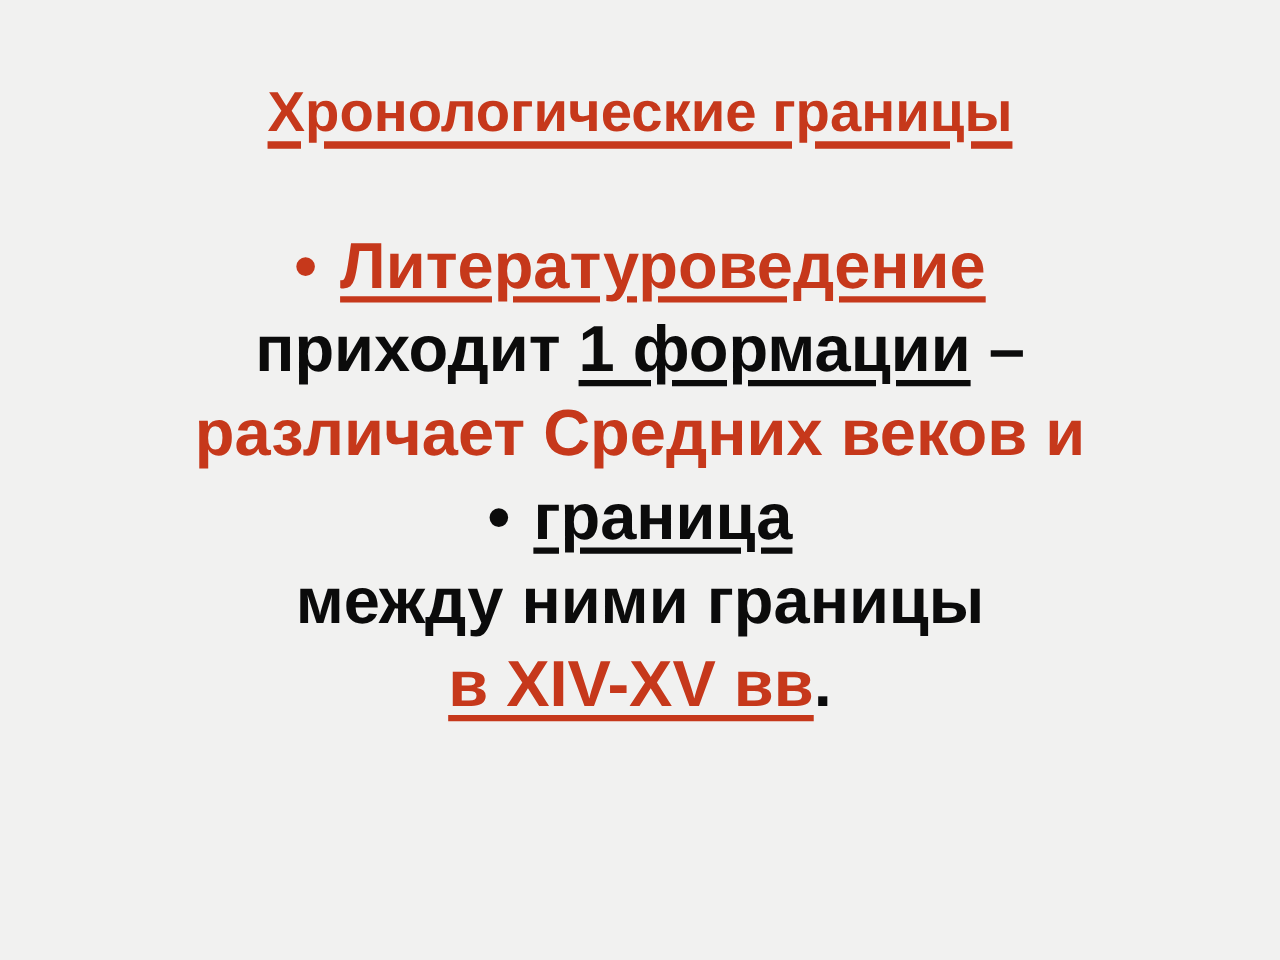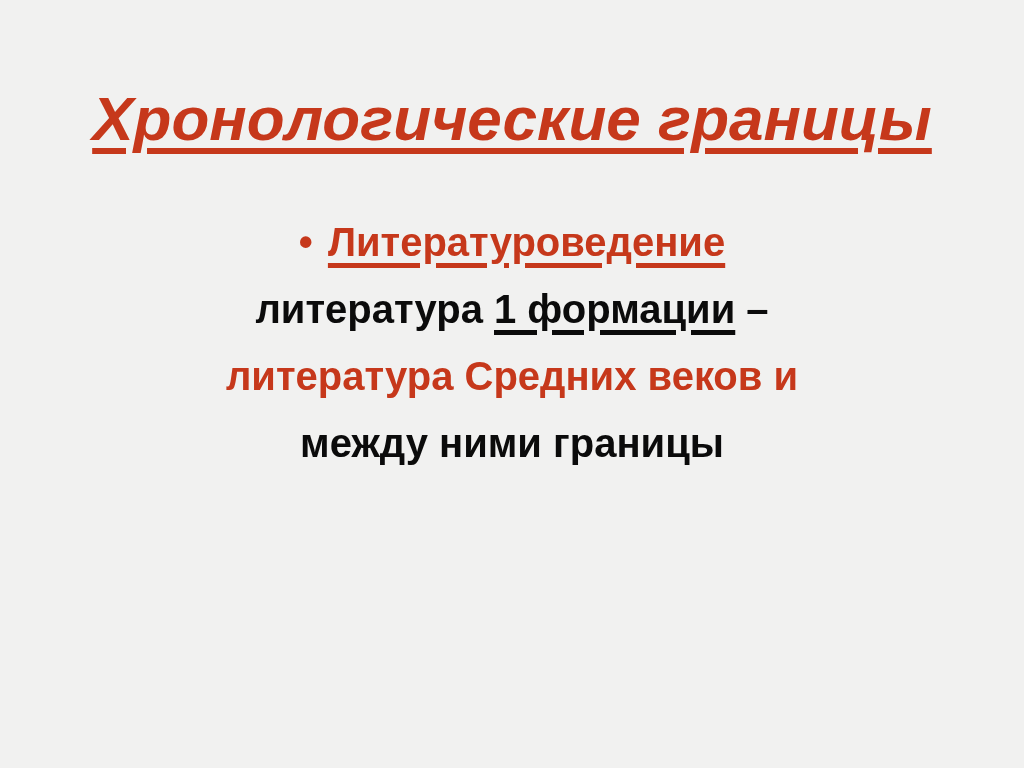--- a/index.html
+++ b/index.html
@@ -16,37 +16,36 @@
     overflow: hidden;
   }
   .slide {
     position: relative;
     width: 1024px;
     height: 768px;
     background: var(--bg);
     text-align: center;
   }
   .title {
-    margin-top: 84px;
-    font-size: 62px;
+    margin-top: 55px;
+    font-size: 45px;
     line-height: 70px;
     letter-spacing: 0px;
     color: var(--red);
     white-space: nowrap;
-    font-style: italic;
   }
   .title .u-title {
     text-decoration: underline;
     text-decoration-thickness: 6px;
     text-underline-offset: 8px;
     text-decoration-color: var(--red);
   }
   .body {
     margin-top: 55px;
-    font-size: 40px;
+    font-size: 52px;
     line-height: 67px;
   }
   .line { white-space: nowrap; }
   .seg-red { color: var(--red); }
   .seg-black { color: var(--black); }
   .u {
     text-decoration: underline;
     text-decoration-thickness: 5px;
     text-underline-offset: 7px;
   }
@@ -56,23 +55,25 @@
 <body>
 
 <div class="slide">
 
   <h1 class="title"><span class="u-title">Хронологические границы</span></h1>
 
   <div class="body">
 
     <div class="line"><span class="seg-red bullet">• </span><span class="seg-red u">Литературоведение</span></div>
 
-    <div class="line"><span class="seg-black">литература </span><span class="seg-black u">1 формации</span><span class="seg-black"> –</span></div>
+    <div class="line"><span class="seg-black">приходит </span><span class="seg-black u">1 формации</span><span class="seg-black"> –</span></div>
 
-    <div class="line"><span class="seg-red">литература Средних веков и</span></div>
+    <div class="line"><span class="seg-red">различает Средних веков и</span></div>
 
 
+    <div class="line"><span class="seg-black bullet">• </span><span class="seg-black u">граница</span></div>
 
     <div class="line"><span class="seg-black">между ними границы</span></div>
 
+    <div class="line"><span class="seg-red u">в XIV-XV вв</span><span class="seg-black">.</span></div>
 
   </div>
 </div>
 
 </body></html>

